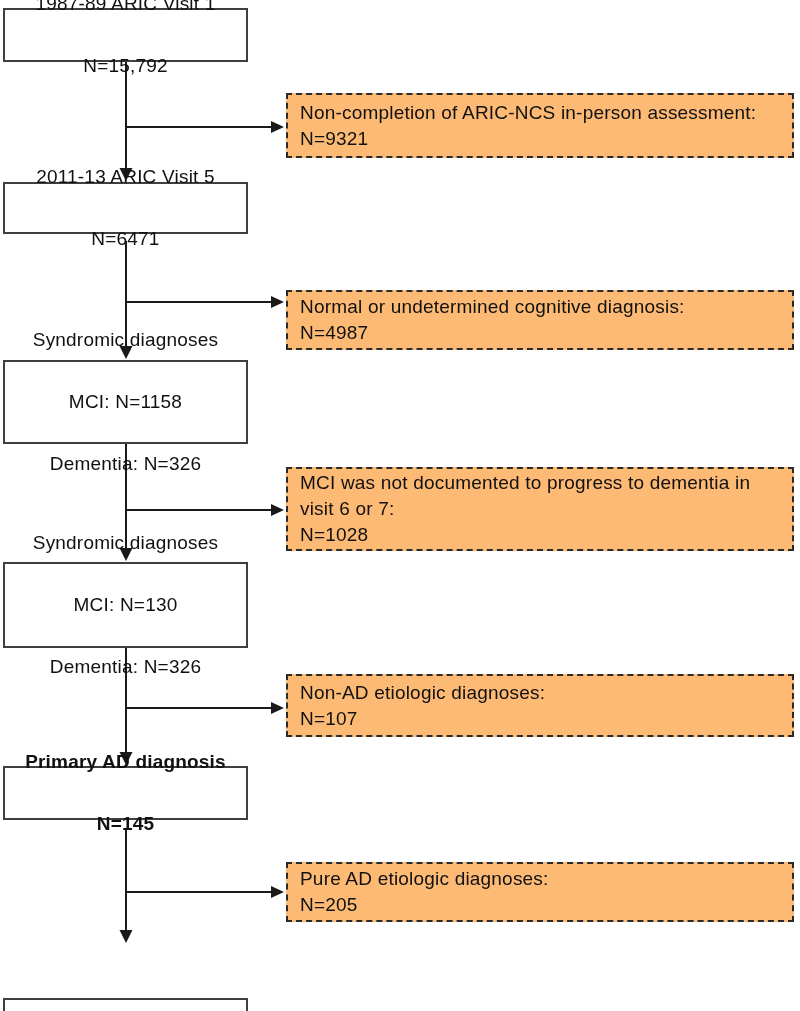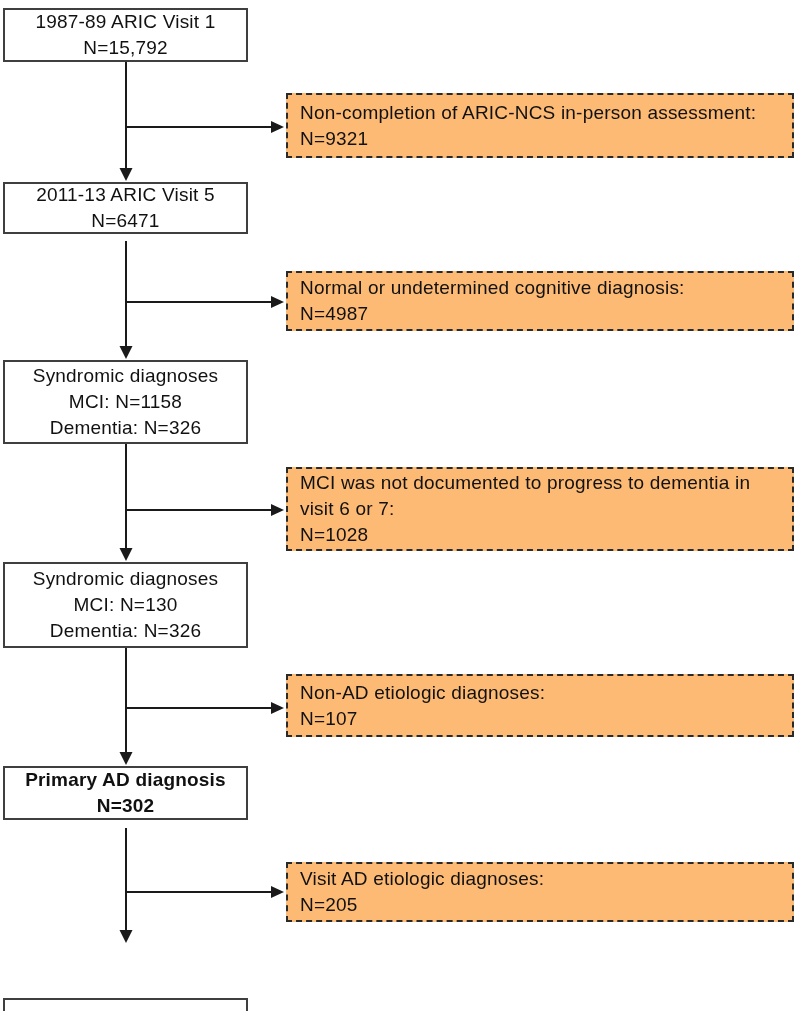--- a/index.html
+++ b/index.html
@@ -24,20 +24,21 @@
     box-sizing: border-box;
     border: 2px solid #3f3f3f;
     background: #ffffff;
     display: flex;
     flex-direction: column;
     justify-content: center;
     text-align: center;
     font-size: 19px;
     line-height: 26px;
     letter-spacing: 0.2px;
+    gap: 36px;
   }
   .mbox.bold { font-weight: 700; }
   .xbox {
     position: absolute;
     left: 286px;
     width: 508px;
     box-sizing: border-box;
     border: 2px dashed #2a2a2a;
     background: #fdba74;
     display: flex;
@@ -120,46 +121,46 @@
   </div>
 
   <div class="mbox" style="top:562px;height:86px">
     <div class="line">Syndromic diagnoses</div>
     <div class="line">MCI: N=130</div>
     <div class="line">Dementia: N=326</div>
   </div>
 
   <div class="mbox bold" style="top:766px;height:54px">
     <div class="line">Primary AD diagnosis</div>
-    <div class="line">N=302</div>
+    <div class="line">N=145</div>
   </div>
 
   <div class="mbox bold" style="top:998px;height:60px">
     <div class="line">Pure AD diagnosis</div>
   </div>
 
   <div class="xbox" style="top:93px;height:65px">
     <div class="xline">Non-completion of ARIC-NCS in-person assessment:</div>
     <div class="xline">N=9321</div>
   </div>
 
-  <div class="xbox" style="top:271px;height:60px">
+  <div class="xbox" style="top:290px;height:60px">
     <div class="xline">Normal or undetermined cognitive diagnosis:</div>
     <div class="xline">N=4987</div>
   </div>
 
   <div class="xbox" style="top:467px;height:84px">
     <div class="xline">MCI was not documented to progress to dementia in</div>
     <div class="xline">visit 6 or 7:</div>
     <div class="xline">N=1028</div>
   </div>
 
   <div class="xbox" style="top:674px;height:63px">
     <div class="xline">Non-AD etiologic diagnoses:</div>
     <div class="xline">N=107</div>
   </div>
 
   <div class="xbox" style="top:862px;height:60px">
-    <div class="xline">Visit AD etiologic diagnoses:</div>
+    <div class="xline">Pure AD etiologic diagnoses:</div>
     <div class="xline">N=205</div>
   </div>
 
 </div>
 
 </body></html>

